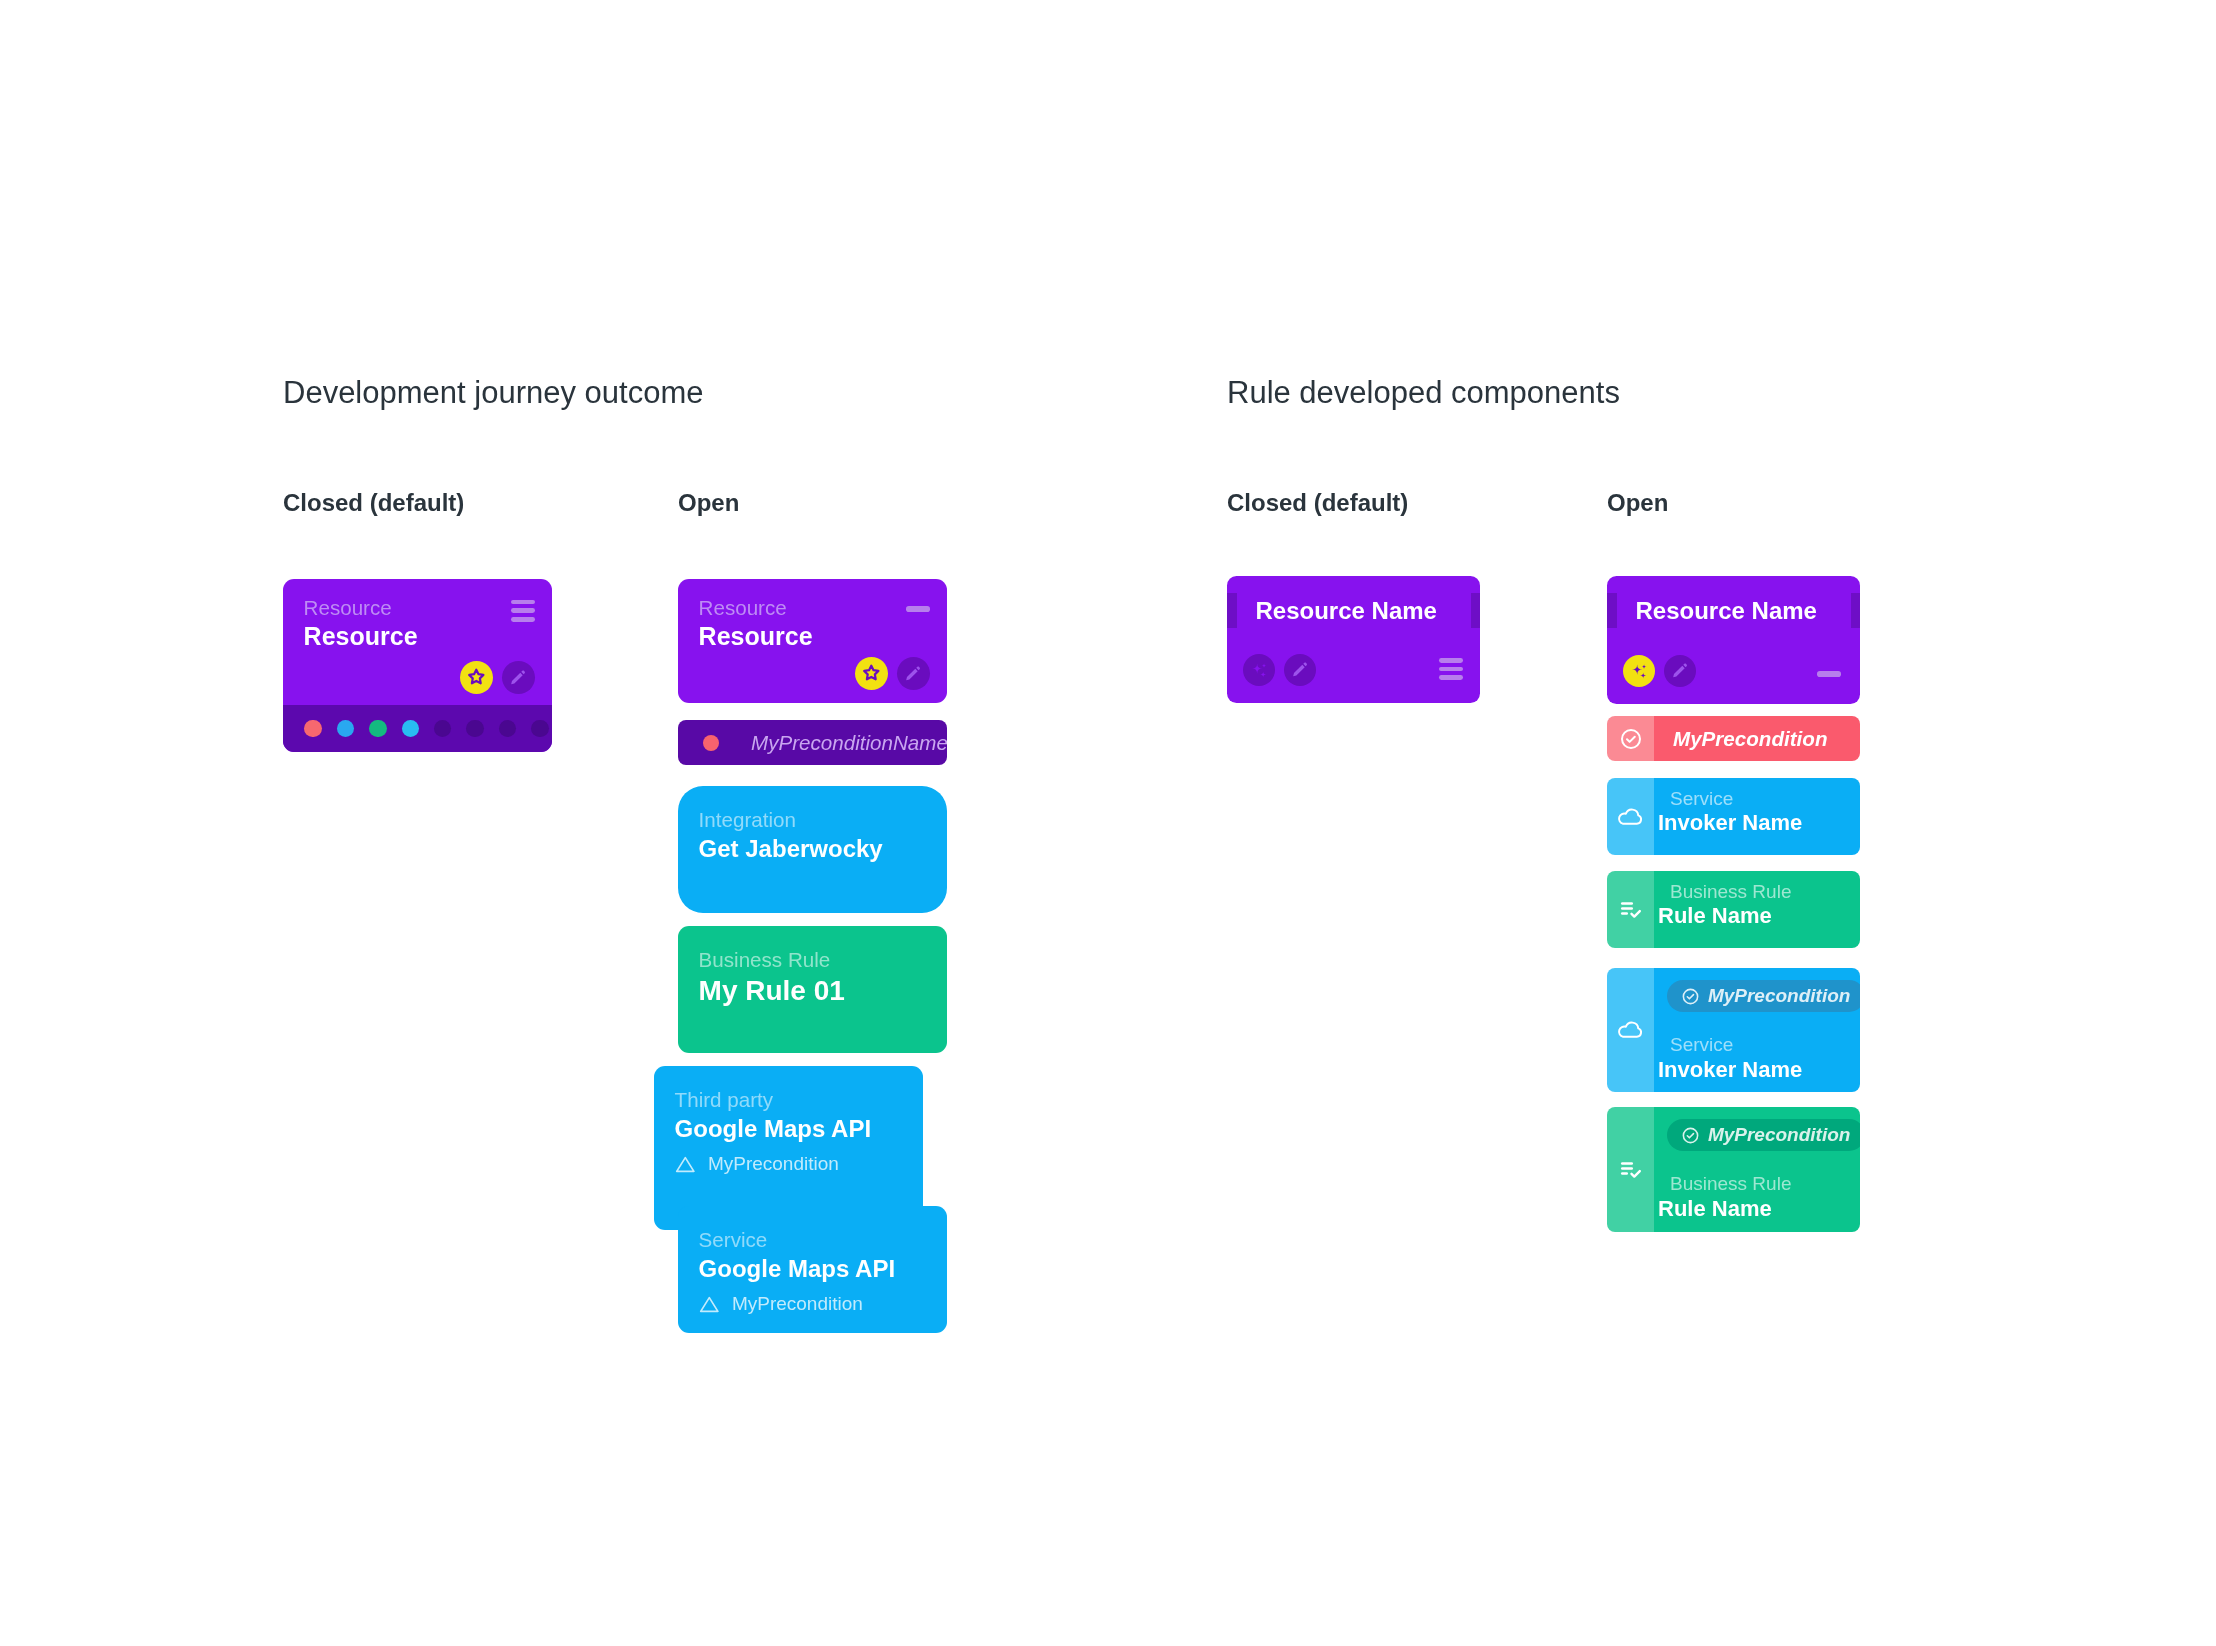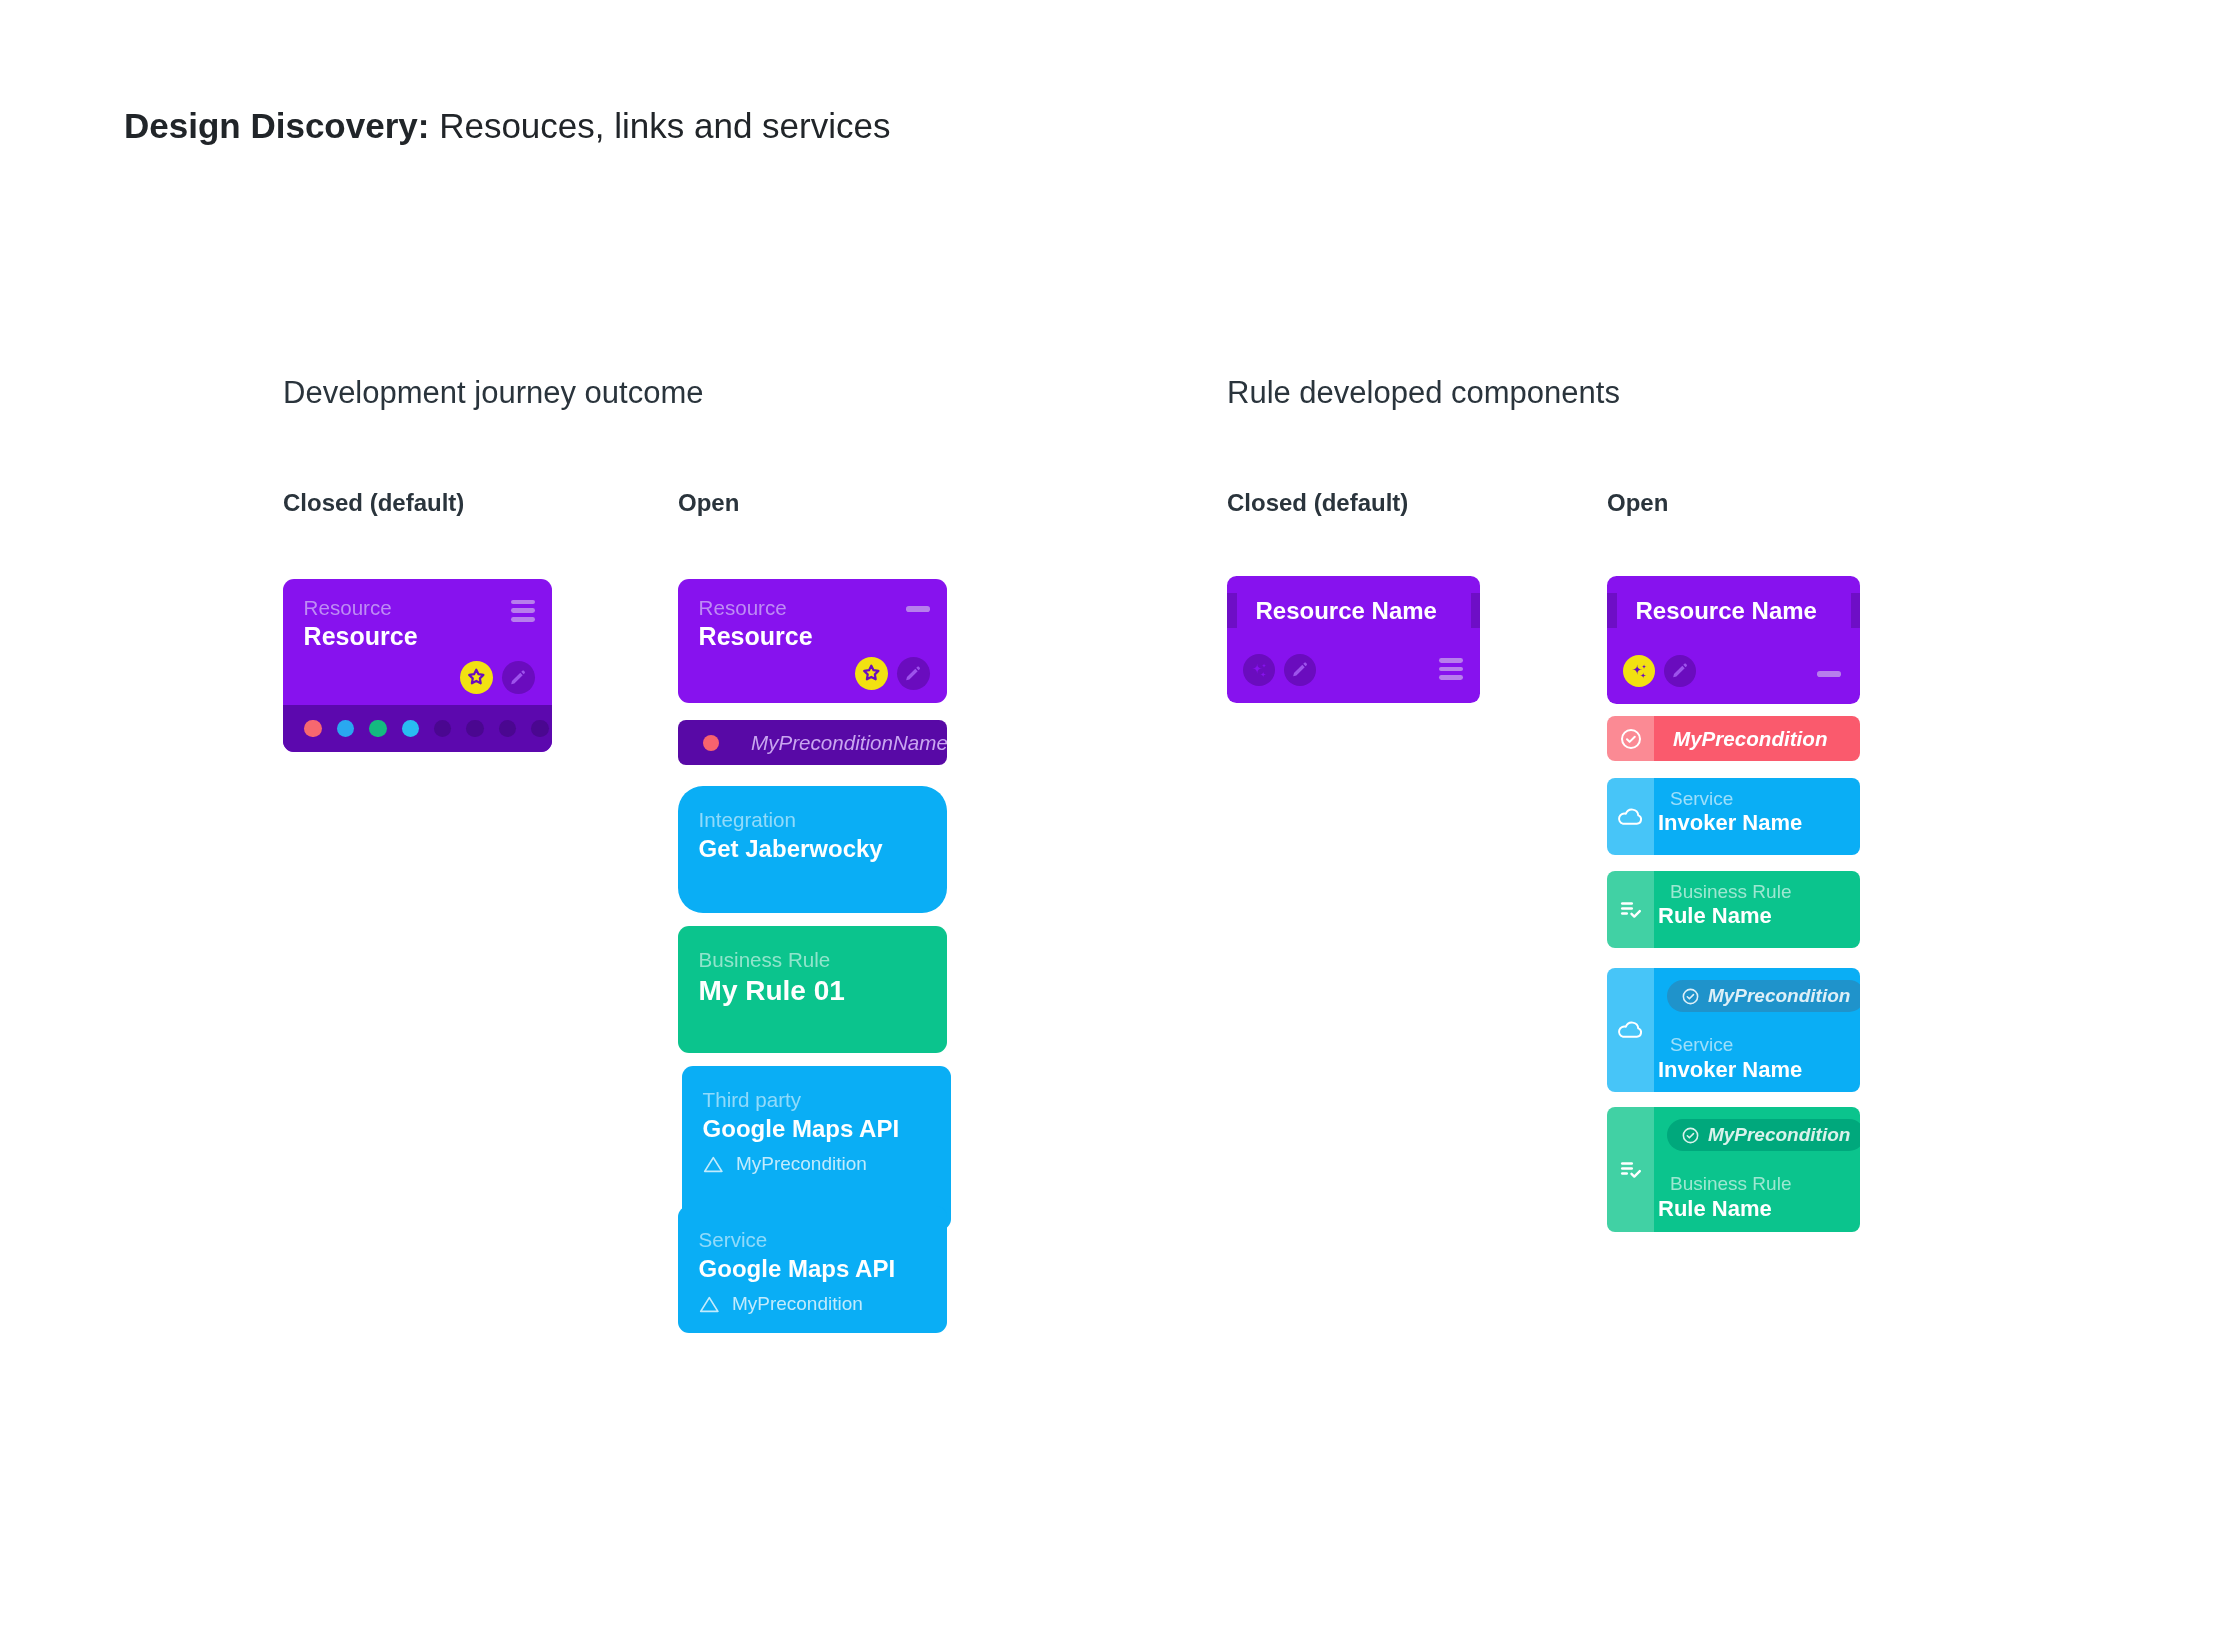--- a/index.html
+++ b/index.html
@@ -63,24 +63,20 @@
     align-items:center;gap:8px;padding:0 14.2px;color:rgba(255,255,255,0.85);
     font-size:19px;font-style:italic;font-weight:600;white-space:nowrap;}
   .pill.blue-pill{background:var(--blue-pill);}
   .pill.green-pill{background:var(--green-pill);}
 </style>
 </head>
 <body>
 
 <div class="canvas">
 
-  <div class="page-title">
-    <span class="bold">Design Discovery:</span>
-    <span>Resouces, links and services</span>
-  </div>
 
   <div class="section-heading" style="left:283px;top:375px;">Development journey outcome</div>
   <div class="section-heading" style="left:1227px;top:375px;">Rule developed components</div>
 
   <div class="col-label" style="left:283px;top:489px;">Closed (default)</div>
   <div class="col-label" style="left:678px;top:489px;">Open</div>
   <div class="col-label" style="left:1227px;top:489px;">Closed (default)</div>
   <div class="col-label" style="left:1607px;top:489px;">Open</div>
 
   <div class="card bg-purple" style="left:283px;top:579px;width:269px;height:173px;">
@@ -137,21 +133,21 @@
   <div class="card bg-blue" style="left:678px;top:786px;width:269px;height:127px;border-radius:25px;">
     <div class="type-label" style="top:22px;">Integration</div>
     <div class="card-title" style="top:49px;font-size:24px;">Get Jaberwocky</div>
   </div>
 
   <div class="card bg-green" style="left:678px;top:926px;width:269px;height:127px;">
     <div class="type-label" style="top:22px;">Business Rule</div>
     <div class="card-title" style="top:49px;font-size:28px;">My Rule 01</div>
   </div>
 
-  <div class="card bg-blue" style="left:682px;top:1066px;width:269px;height:164px;">
+  <div class="card bg-blue" style="left:654px;top:1066px;width:269px;height:164px;">
     <div class="type-label" style="top:22px;">Third party</div>
     <div class="card-title" style="top:49px;font-size:24px;">Google Maps API</div>
     <div class="precondition-row" style="top:87px;">
       <svg width="20.6" height="19" viewBox="0 0 24 22">
         <path d="M12 3L22 19H2z" fill="none" stroke="currentColor" stroke-width="2" stroke-linejoin="round"></path>
       </svg>
       <span>MyPrecondition</span>
     </div>
   </div>
 

